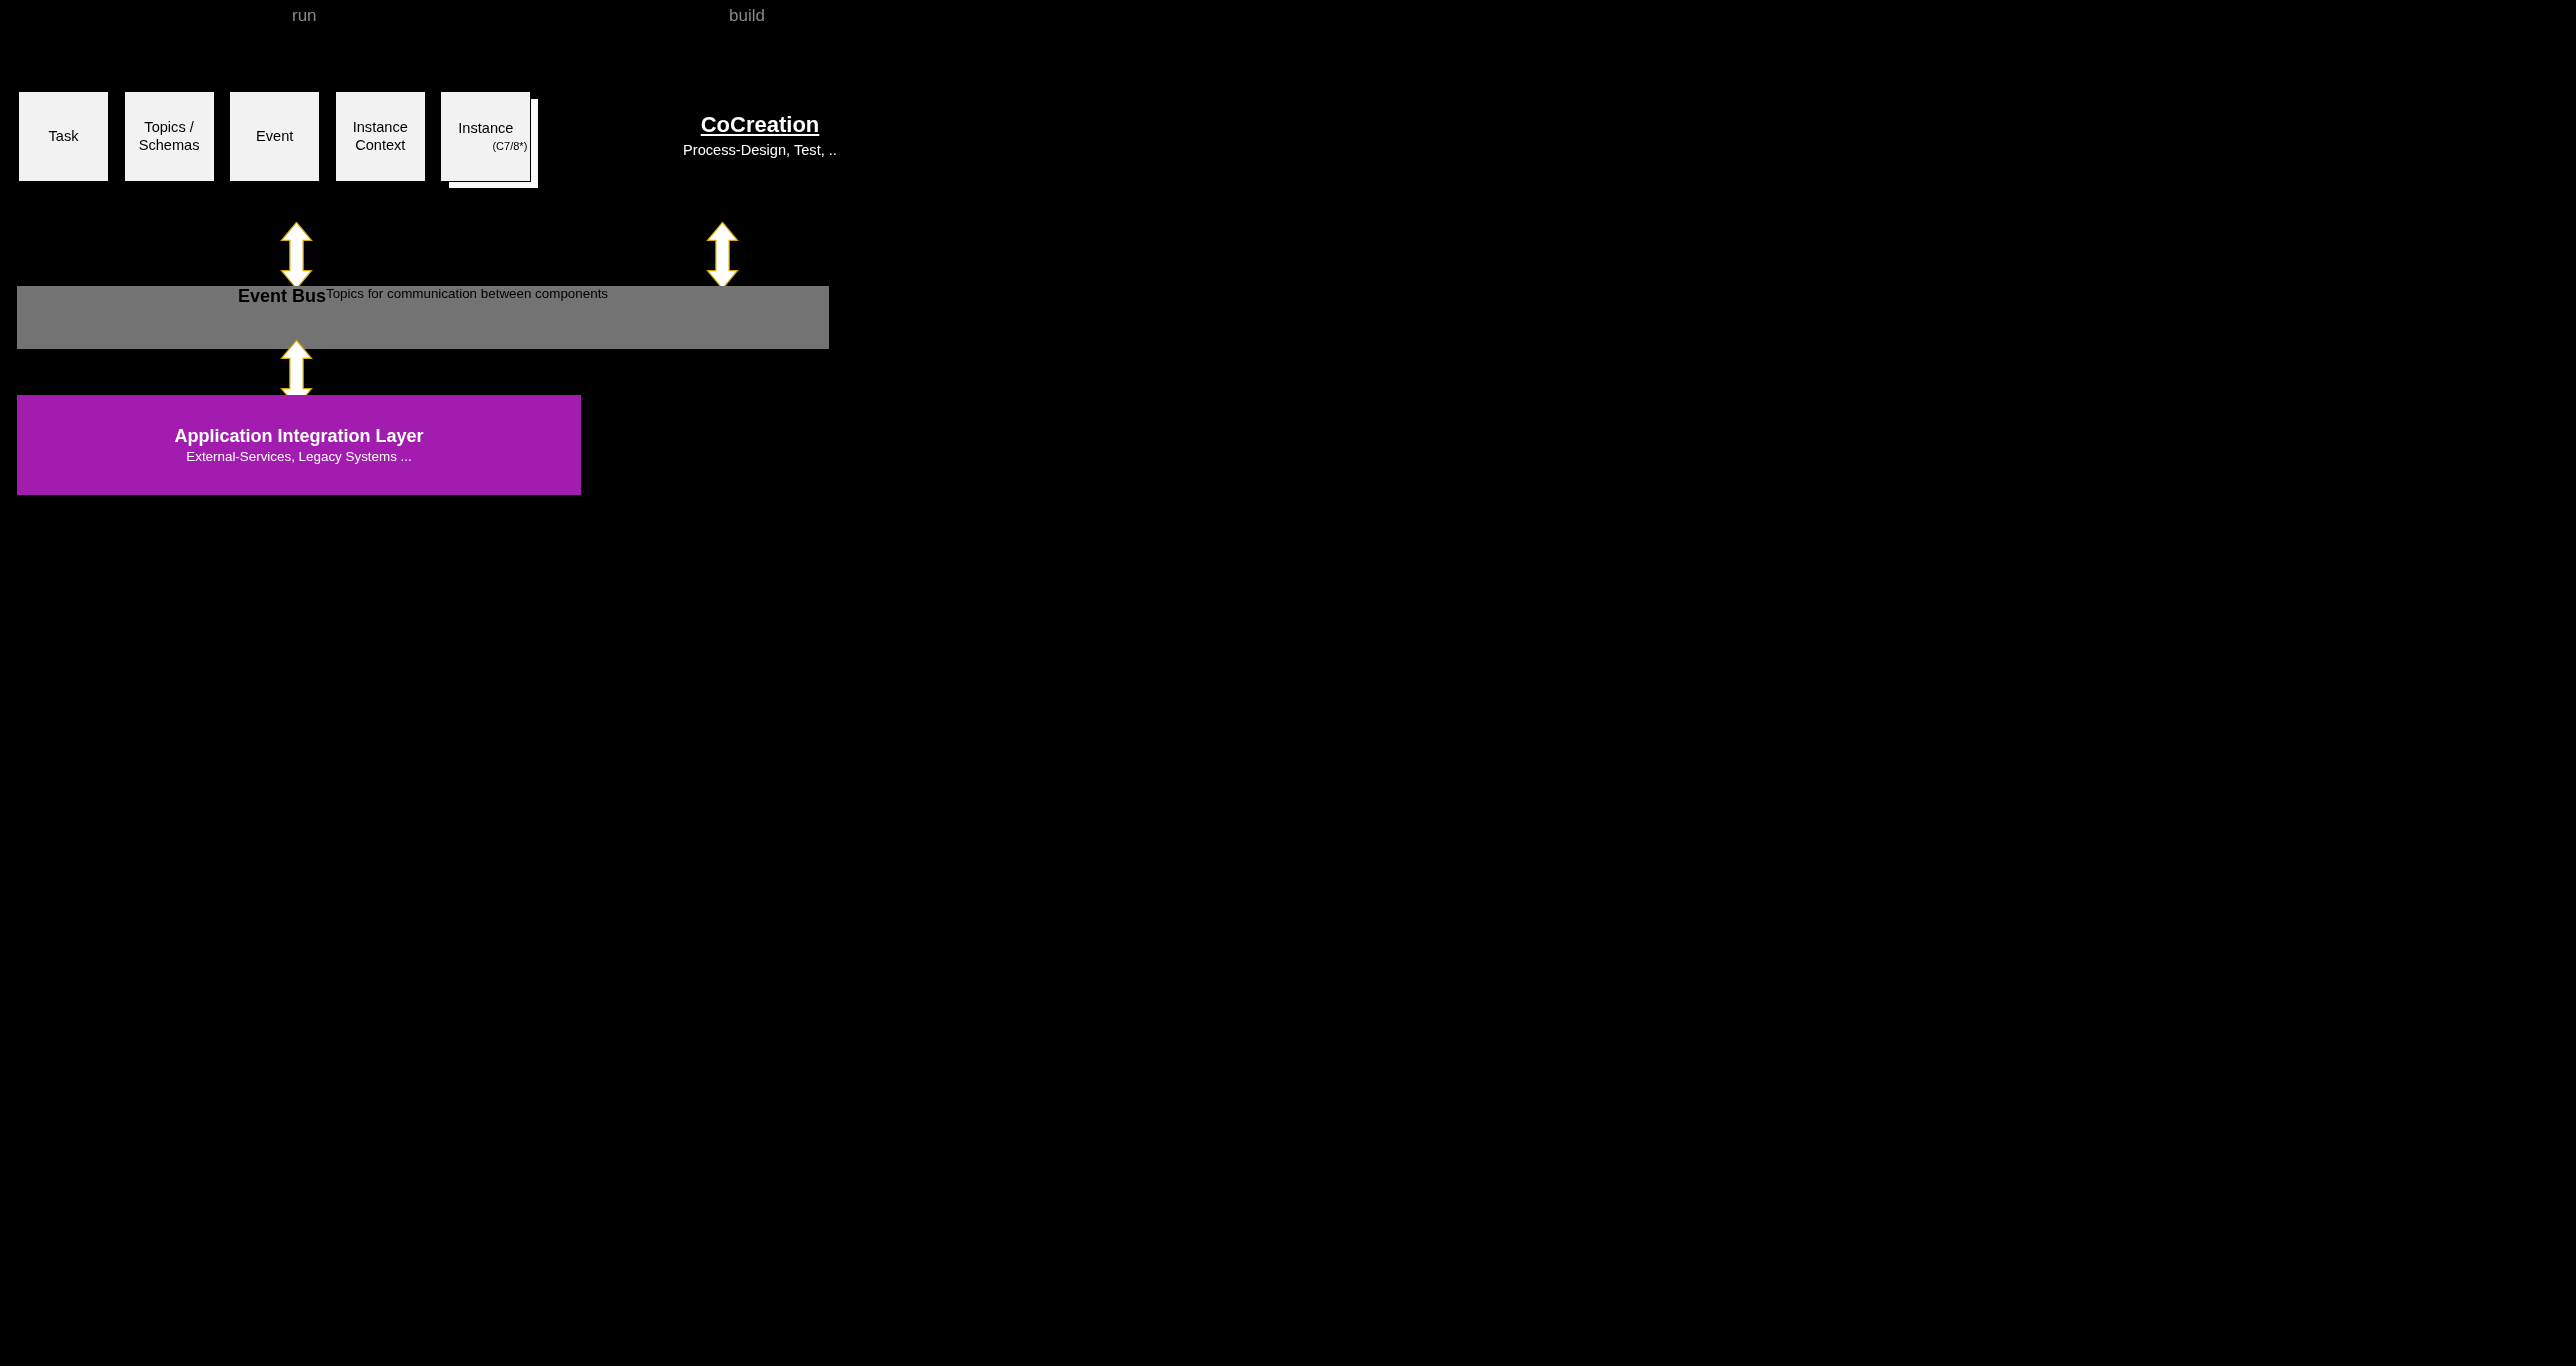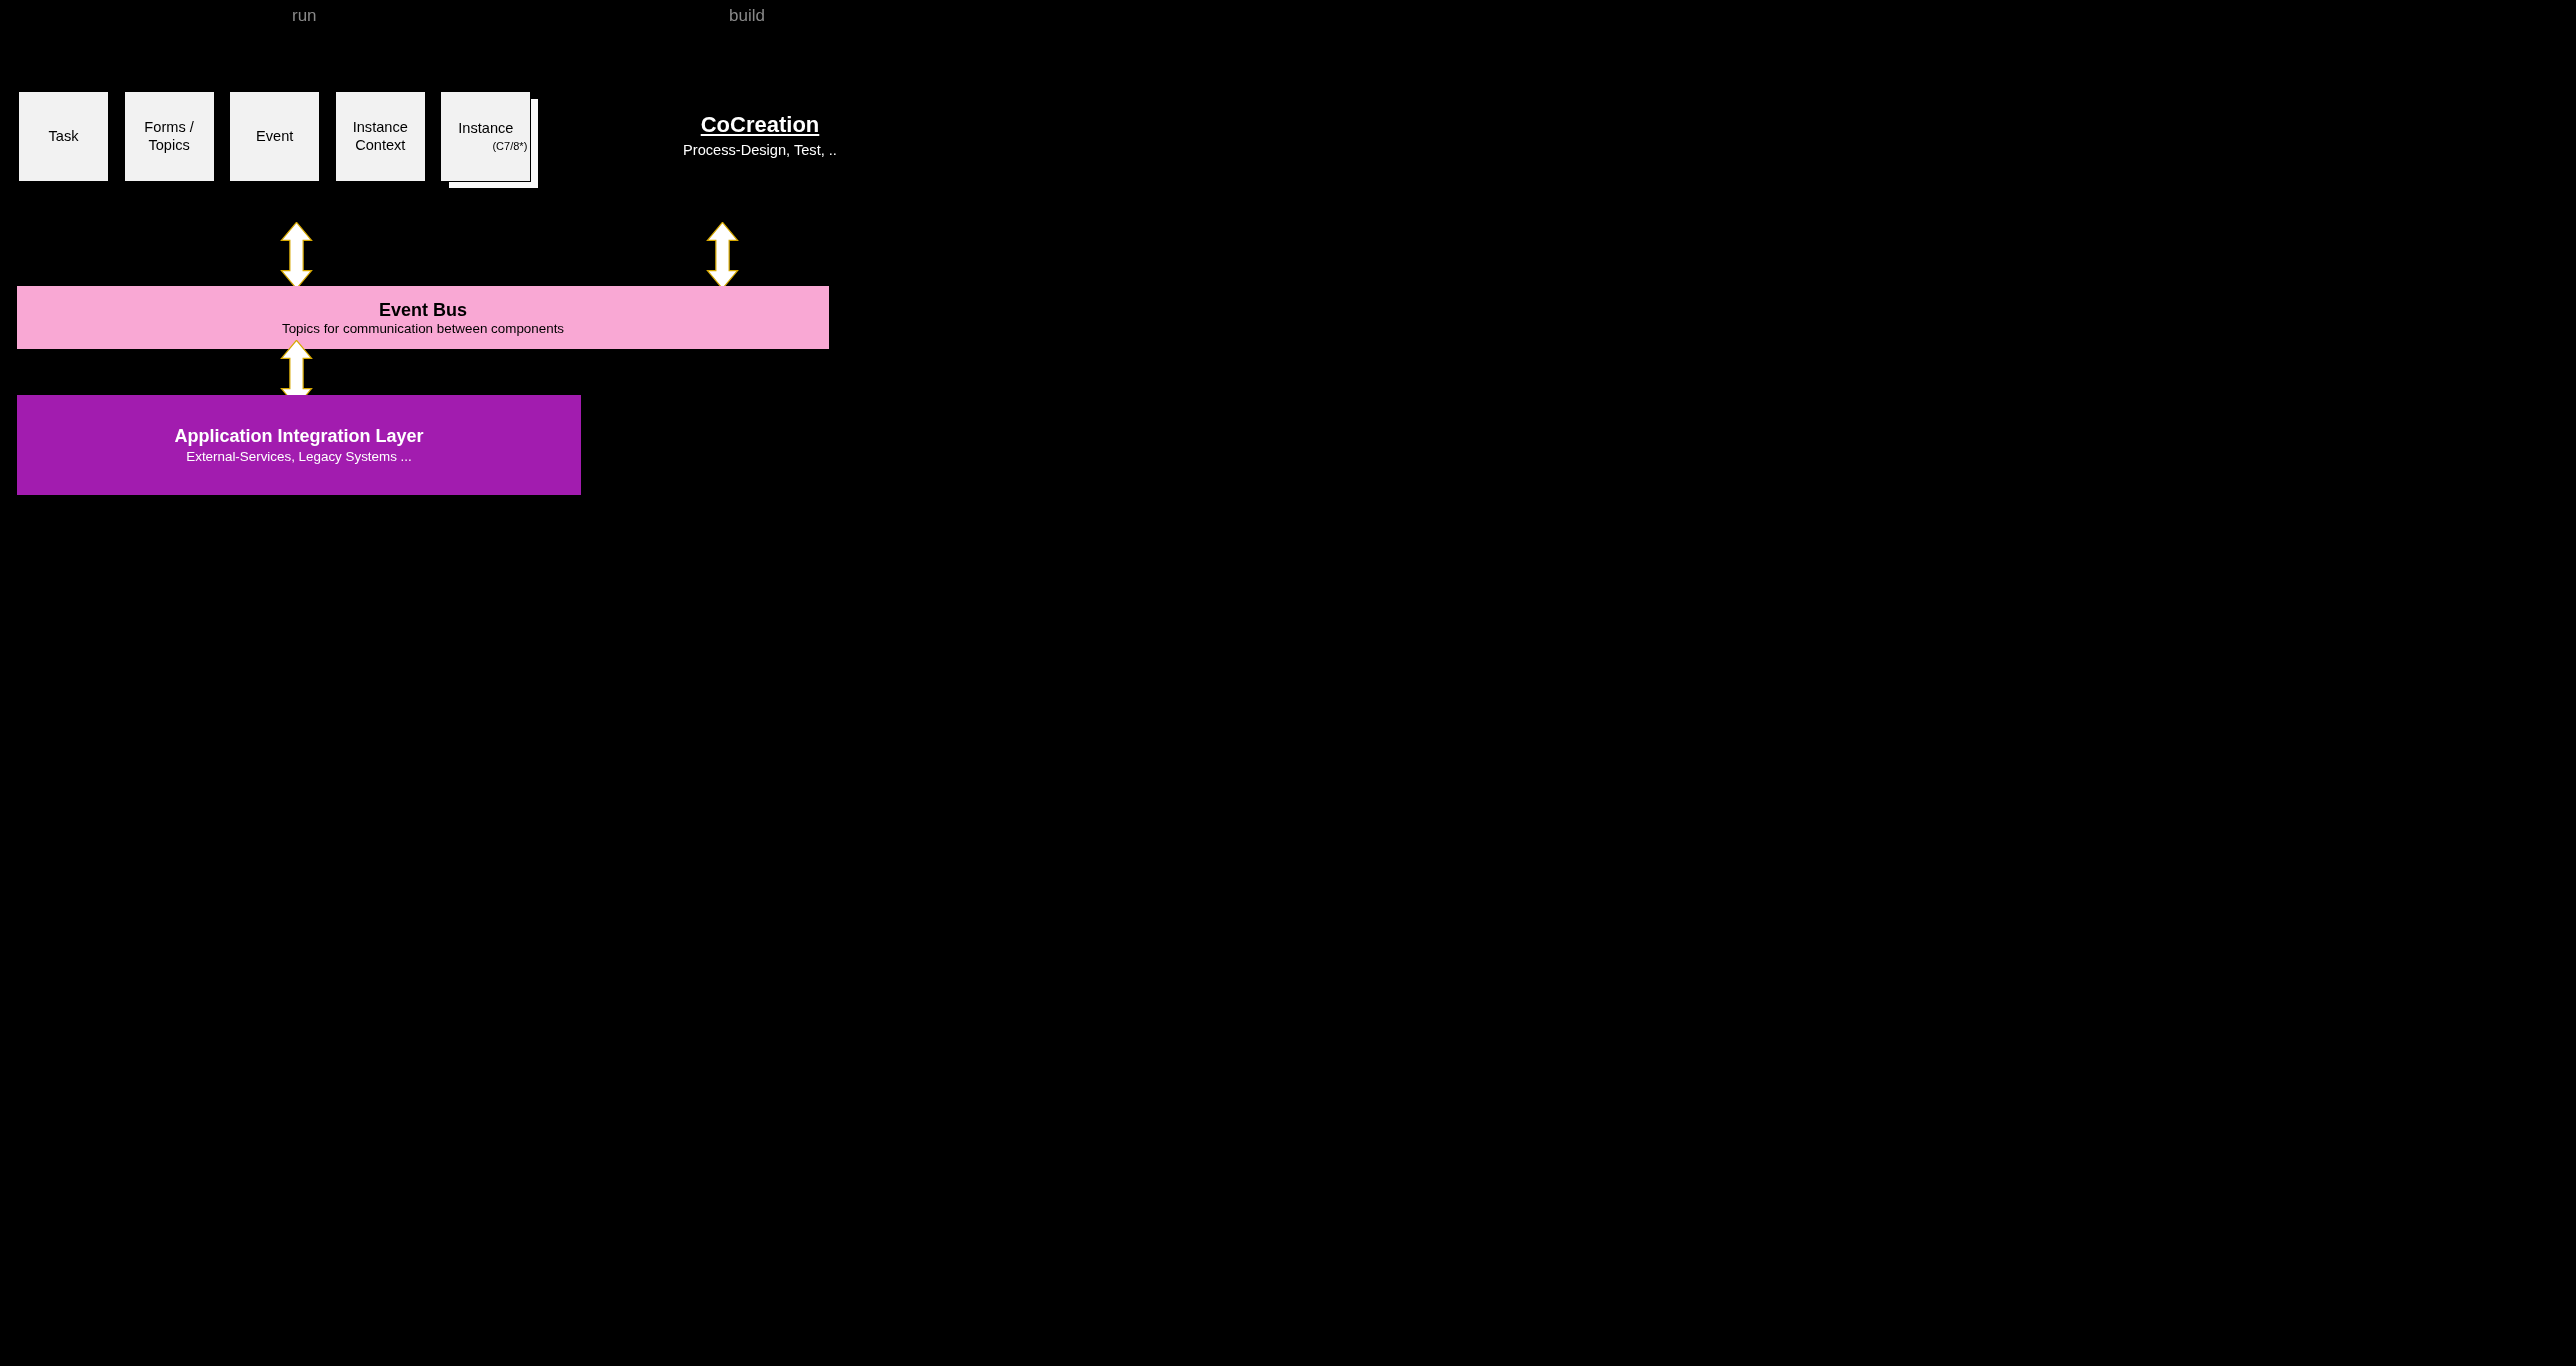--- a/index.html
+++ b/index.html
@@ -85,25 +85,25 @@
   .cocreation .subtitle {
     font-size: 14.6px;
   }
 
   .event-bus {
     position: absolute;
     top: 286px;
     left: 17px;
     width: 812px;
     height: 63px;
-    background: #f9a8d4;
+    background: #737373;
     color: #000;
     text-align: center;
     display: flex;
-    flex-direction: column;
+    flex-direction: row;
     justify-content: center;
   }
   .event-bus .title {
     font-size: 18px;
     font-weight: bold;
   }
   .event-bus .subtitle {
     font-size: 13.4px;
   }
 
@@ -144,21 +144,21 @@
 <body>
 
 <div class="section-label label-run">run</div>
 <div class="section-label label-build">build</div>
 
 <div class="boxes-row">
   <div class="box">
     <span>Task</span>
   </div>
   <div class="box">
-    <span>Forms / Topics</span>
+    <span>Topics / Schemas</span>
   </div>
   <div class="box">
     <span>Event</span>
   </div>
   <div class="box">
     <span>Instance Context</span>
   </div>
   <div class="stack-wrap">
     <div class="stack-back"></div>
     <div class="box stack-front">

